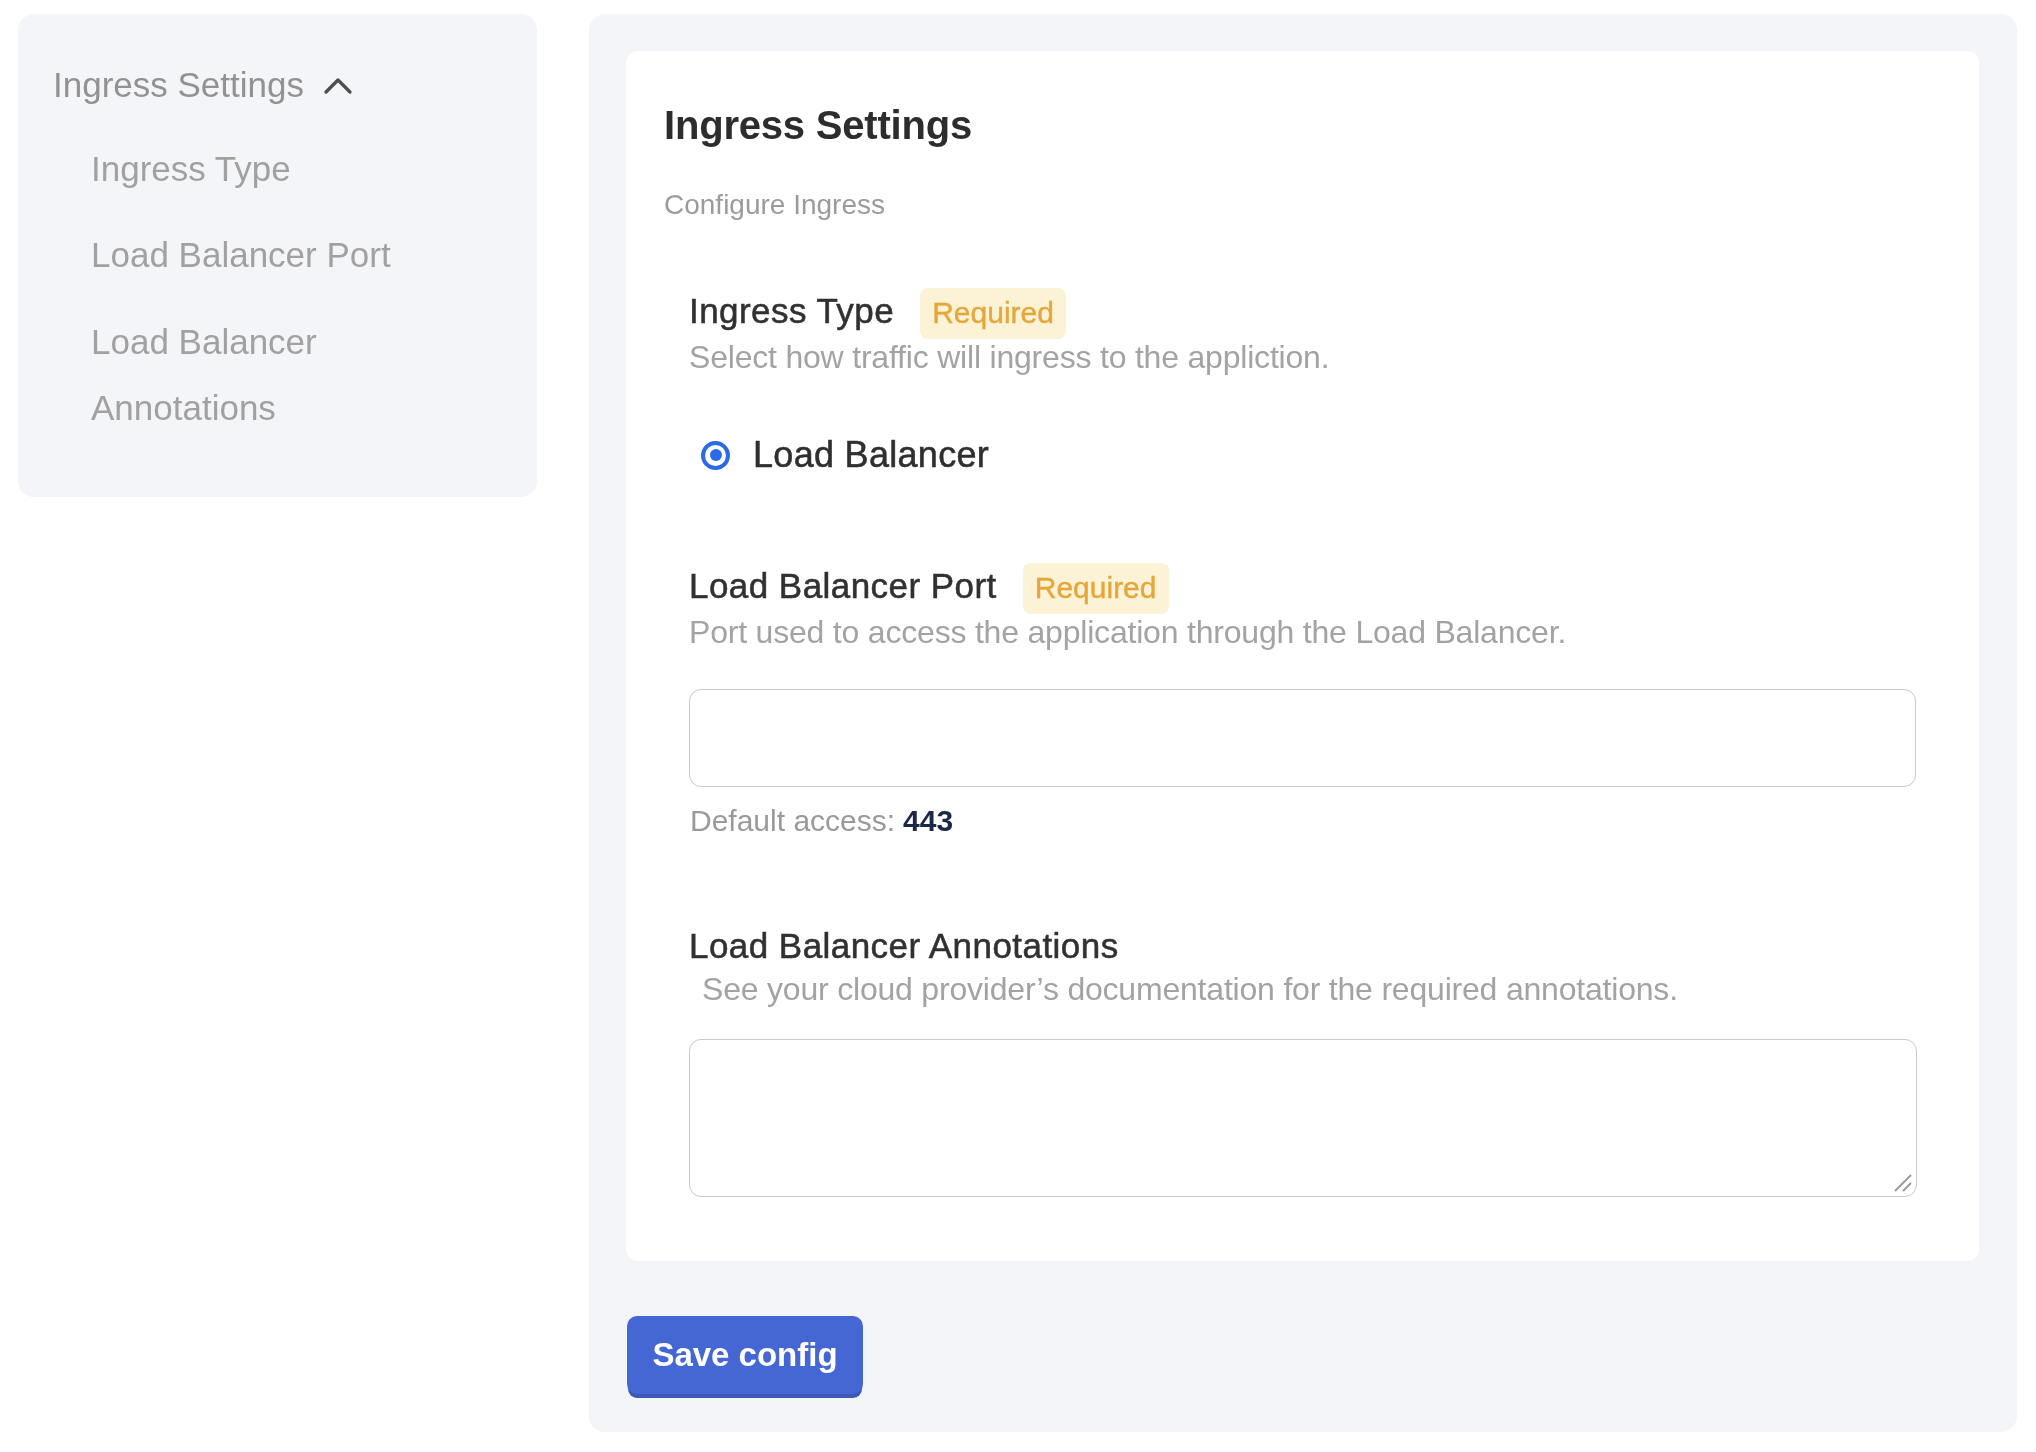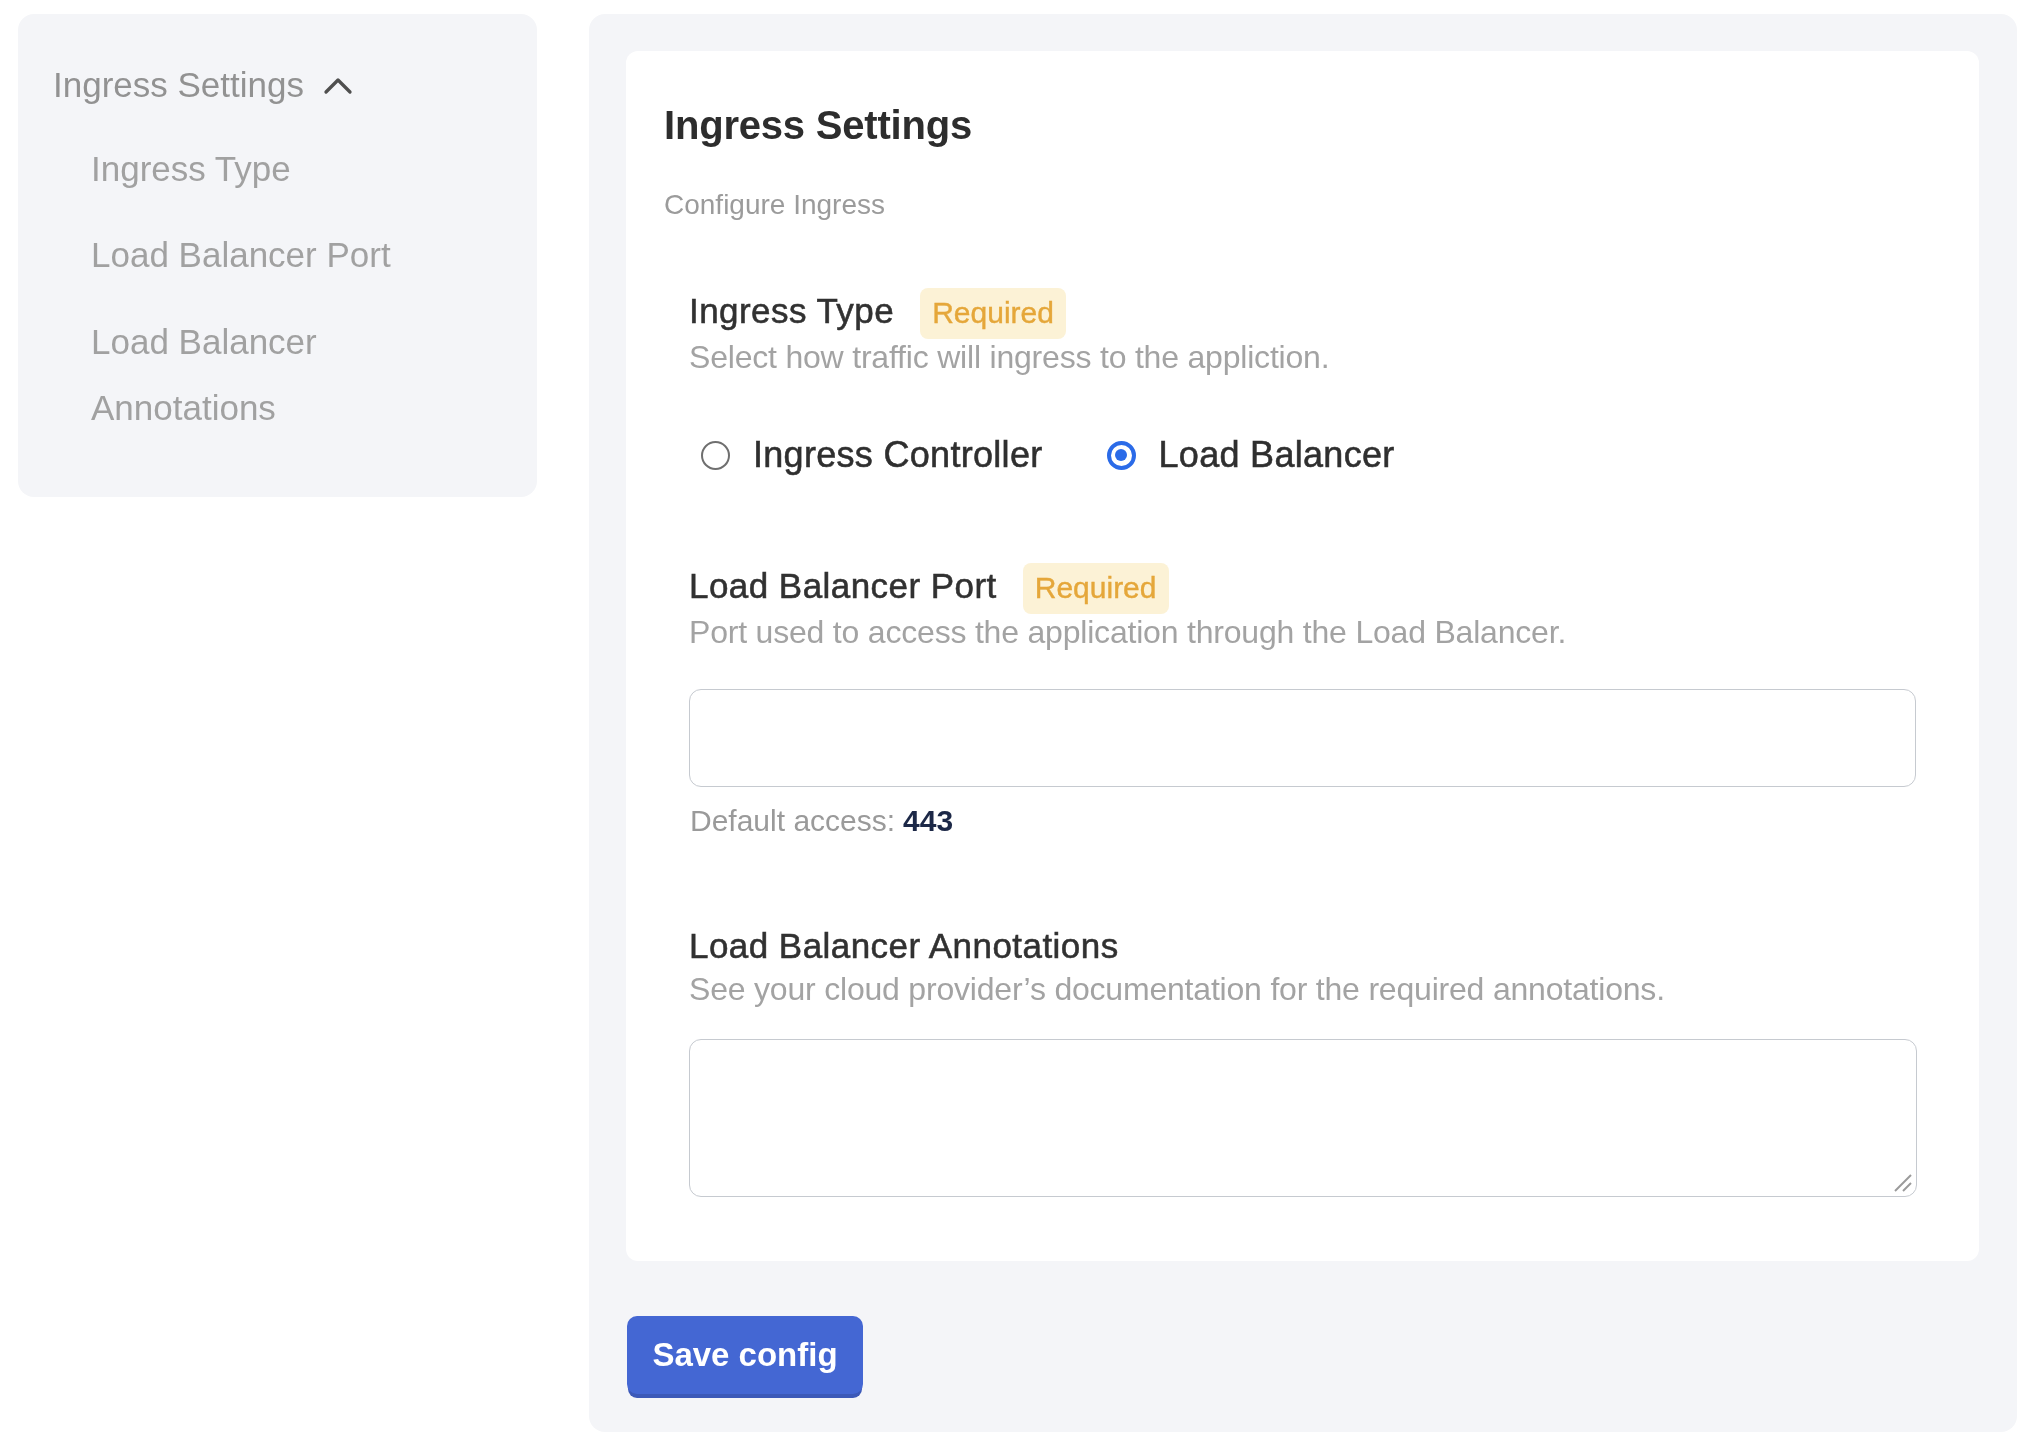--- a/index.html
+++ b/index.html
@@ -74,21 +74,21 @@
     padding: 10px 12px 11px; border-radius: 8px;
     -webkit-text-stroke: 0.4px currentColor;
   }
   .desc {
     position: absolute; margin: 0;
     font-size: 32px; line-height: 32px; color: #a3a3a3;
     letter-spacing: -0.2px; white-space: nowrap;
   }
   .field-1 .desc { top: 53px; text-align: center; }
   .field-2 .desc { top: 53px; }
-  .field-3 .desc { top: 45px; }
+  .field-3 .desc { top: 45px; margin-left: 13px; }
 
   
   .radio-row { position: absolute; top: 149px; left: 12px; display: flex; align-items: center; }
   .radio-option { display: flex; align-items: center; cursor: pointer; }
   .radio-option + .radio-option { margin-left: 64px; }
   .radio {
     width: 29px; height: 29px; border-radius: 50%;
     border: 2px solid #6f6f6f; background: #ffffff;
     display: inline-flex; align-items: center; justify-content: center;
     flex: none;
@@ -162,24 +162,20 @@
       <p class="subtitle">Configure Ingress</p>
 
       <div class="field field-1">
         <div class="label-row">
           <span class="field-label">Ingress Type</span>
           <span class="badge">Required</span>
         </div>
         <p class="desc">Select how traffic will ingress to the appliction.</p>
         <div class="radio-row">
           <label class="radio-option">
-            <span class="radio"></span>
-            <span class="radio-label">Ingress Controller</span>
-          </label>
-          <label class="radio-option">
             <span class="radio checked">
                 <span class="dot"></span>
               </span>
             <span class="radio-label">Load Balancer</span>
           </label>
         </div>
       </div>
 
       <div class="field field-2">
         <div class="label-row">

